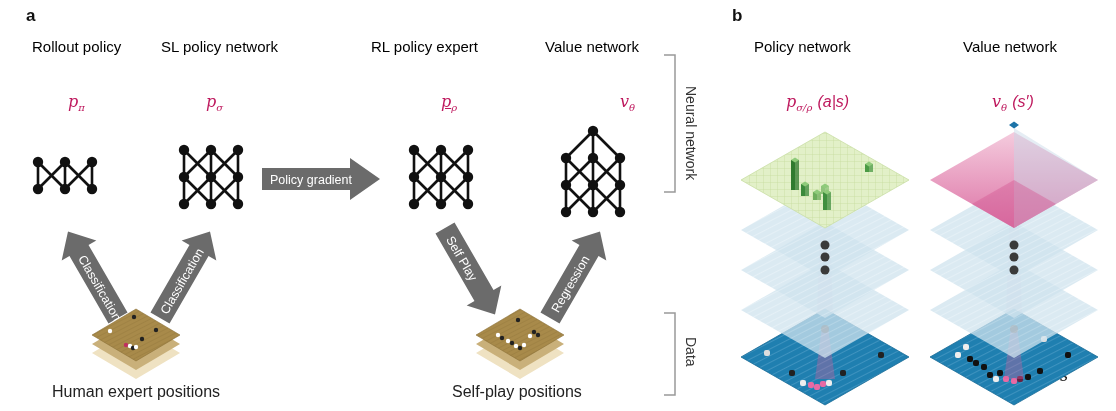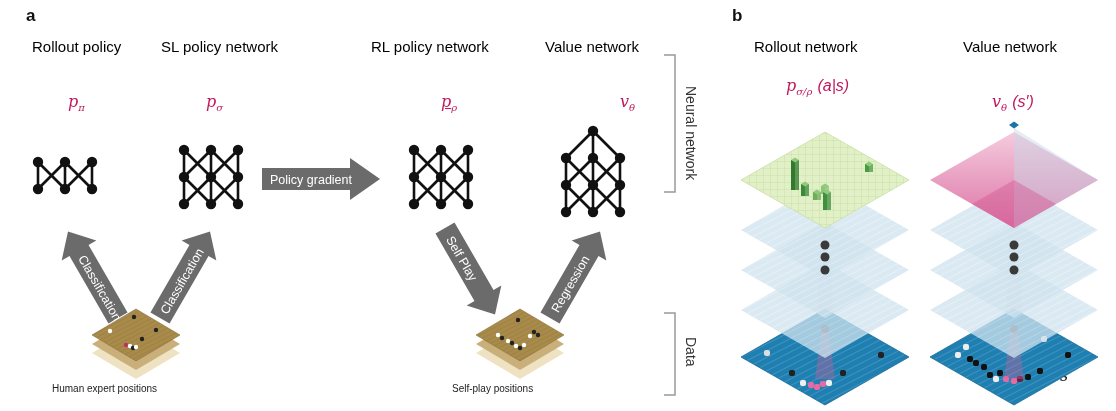--- a/index.html
+++ b/index.html
@@ -3,45 +3,45 @@
 <meta charset="utf-8">
 <style>
   html, body { margin:0; padding:0; background:#ffffff; }
   body { width:1116px; height:411px; position:relative; overflow:hidden;
          font-family:"Liberation Sans", sans-serif; color:#222; }
   .abs { position:absolute; }
   .panel-label { font-weight:bold; font-size:17px; color:#111; }
   .title { font-size:15px; color:#000000; white-space:nowrap; }
   .sym { font-family:"DejaVu Serif", serif; font-style:italic; font-size:16px; color:#be185d; white-space:nowrap; }
   .sym sub { font-size:10px; }
-  .caption { font-size:10px; color:#222; white-space:nowrap; }
+  .caption { font-size:16px; color:#222; white-space:nowrap; }
   .vtext { font-size:14px; color:#333; writing-mode:vertical-rl; white-space:nowrap; }
   svg { position:absolute; left:0; top:0; }
   .arrow-text { font-family:"Liberation Sans", sans-serif; font-size:12.5px; fill:#ffffff; }
   .stateletter { font-family:"DejaVu Serif", serif; font-style:italic; font-size:16px; color:#222; }
 </style>
 </head>
 <body>
 
 <div class="abs panel-label" style="left:26px;top:6px;">a</div>
 <div class="abs panel-label" style="left:732px;top:6px;">b</div>
 
 <div class="abs title" style="left:32px;top:38px;">Rollout policy</div>
 <div class="abs title" style="left:161px;top:38px;">SL policy network</div>
-<div class="abs title" style="left:371px;top:38px;">RL policy network</div>
+<div class="abs title" style="left:371px;top:38px;">RL policy expert</div>
 <div class="abs title" style="left:545px;top:38px;">Value network</div>
 
 <div class="abs sym" style="left:68px;top:92px;"><span>p</span><sub>π</sub></div>
 <div class="abs sym" style="left:206px;top:92px;"><span>p</span><sub>σ</sub></div>
 <div class="abs sym" style="left:441px;top:92px;text-decoration:underline;"><span>p</span><sub>ρ</sub></div>
 <div class="abs sym" style="left:620px;top:92px;"><span>v</span><sub>θ</sub></div>
 
-<div class="abs title" style="left:754px;top:38px;">Rollout network</div>
+<div class="abs title" style="left:754px;top:38px;">Policy network</div>
 <div class="abs title" style="left:963px;top:38px;">Value network</div>
-<div class="abs sym" style="left:786px;top:76px;"><span>p</span><sub>σ/ρ</sub> <span style="font-family:'Liberation Sans',sans-serif;">(a|s)</span></div>
+<div class="abs sym" style="left:786px;top:92px;"><span>p</span><sub>σ/ρ</sub> <span style="font-family:'Liberation Sans',sans-serif;">(a|s)</span></div>
 <div class="abs sym" style="left:992px;top:92px;"><span>v</span><sub>θ</sub> <span style="font-family:'Liberation Sans',sans-serif;">(s′)</span></div>
 
 <div class="abs caption" style="left:52px;top:383px;">Human expert positions</div>
 <div class="abs caption" style="left:452px;top:383px;text-align:right;">Self-play positions</div>
 
 <div class="abs vtext" style="left:683px;top:86px;">Neural network</div>
 <div class="abs vtext" style="left:683px;top:337px;">Data</div>
 
 <div class="abs stateletter" style="left:860px;top:366px;">s</div>
 <div class="abs stateletter" style="left:1060px;top:366px;">s′</div>

